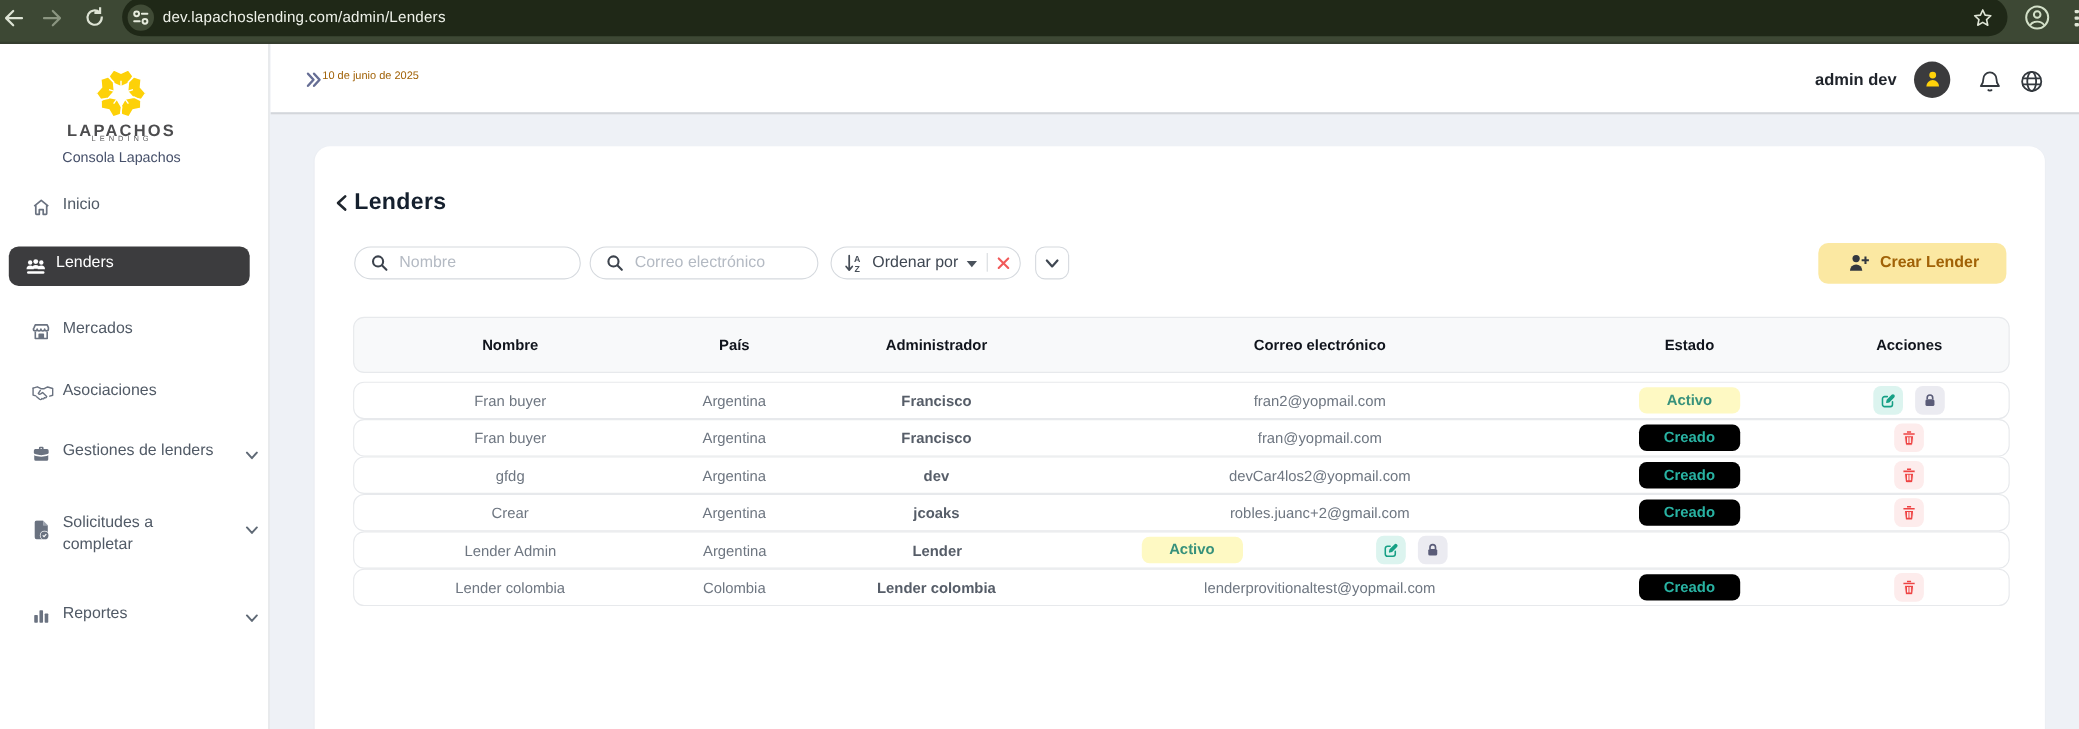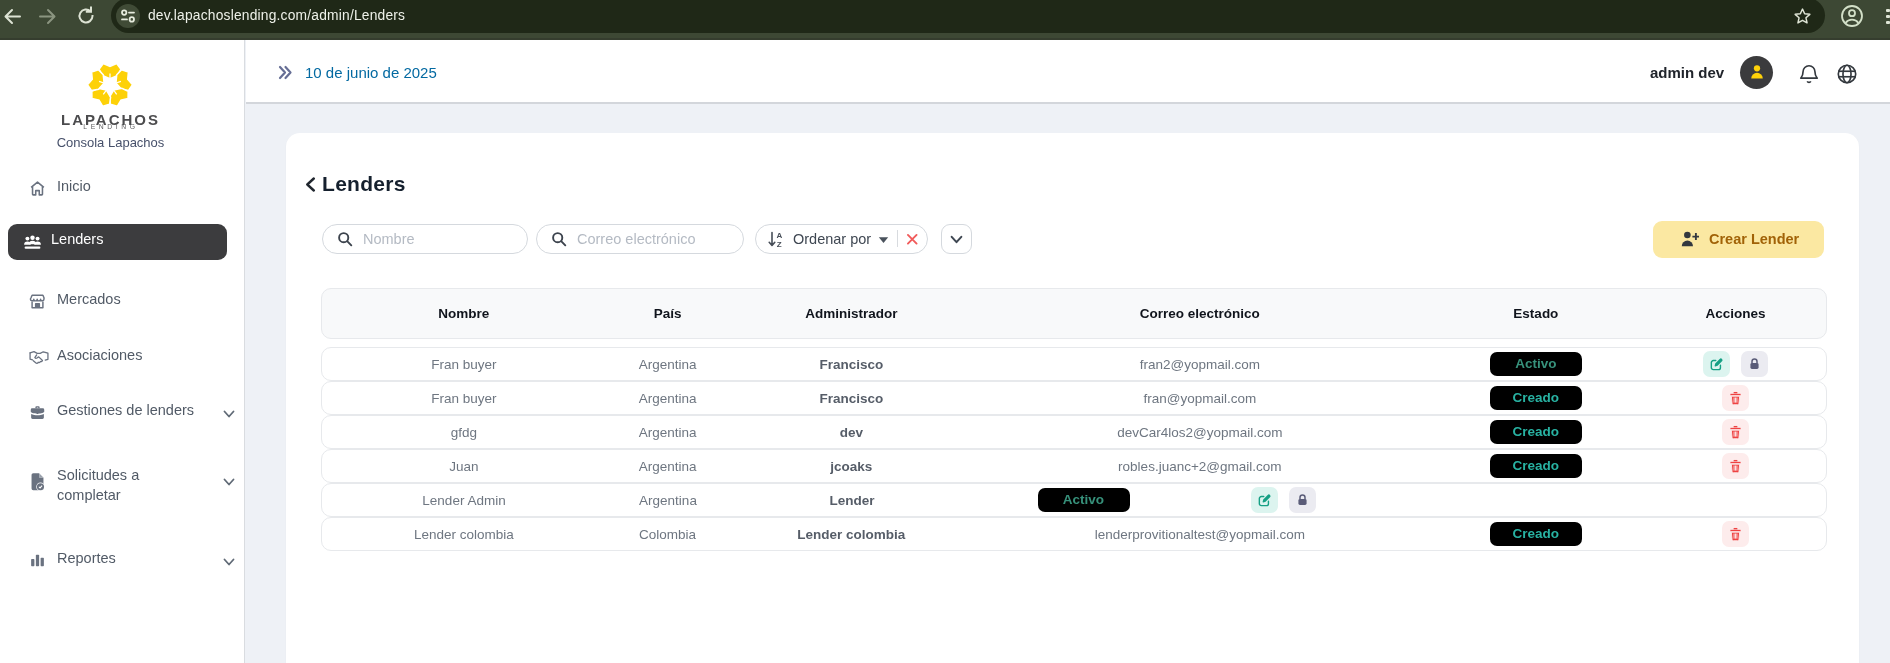--- a/index.html
+++ b/index.html
@@ -22,21 +22,21 @@
 
   
   .menu-item { position:absolute; left:14px; width:245px; color:#515a66; font-size:14.5px; white-space:nowrap; }
   .menu-item > svg { position:absolute; left:15px; }
   .menu-item svg.chev { position:absolute; left:208px; }
   .menu-item .lbl { position:absolute; left:43px; }
   #active-item { position:absolute; left:8px; top:184px; width:219px; height:36px; background:#3c3c3e; border-radius:9px; color:#fff; font-size:14.5px; }
   
 
   
-  #datetext { position:absolute; left:305px; top:24px; font-size:15px; color:#0369a1; }
+  #datetext { position:absolute; left:293px; top:24px; font-size:10px; color:#a16207; }
   #admintext { position:absolute; left:1650px; top:23.5px; font-size:15px; font-weight:bold; color:#20242b; }
   #avatar { position:absolute; left:1740px; top:16px; width:33px; height:33px; border-radius:50%; background:#3b3b3d; }
 
   
   #card { position:absolute; left:286px; top:93px; width:1573px; height:600px; background:#fff; border-radius:14px; box-shadow:0 1px 2px rgba(16,24,40,.04); }
   #heading { position:absolute; left:322px; top:132px; font-size:21px; font-weight:bold; color:#15202e; letter-spacing:0.3px; }
 
   
   .pill { position:absolute; top:184px; height:30px; border:1.5px solid #d5d9de; border-radius:16px; background:#fff; display:flex; align-items:center; }
   #inp1 { left:322px; width:206px; }
@@ -49,21 +49,21 @@
   
   #table { position:absolute; left:321px; top:248px; width:1506px; }
   .trow { display:flex; width:1506px; height:34px; border:1px solid #e7e9ec; border-radius:10px; background:#fff; align-items:center; }
   #thead { height:51px; background:#f8f9fa; margin-bottom:8px; font-weight:bold; }
   #thead .c { color:#10141c; font-size:13.5px; }
   .c { text-align:center; font-size:13.5px; color:#6e7681; }
   .c1 { width:284px; } .c2 { width:124px; } .c3 { width:244px; font-weight:bold; color:#565d68; }
   .c4 { width:454px; } .c5 { width:219px; } .c6 { width:181px; }
   #thead .c3 { color:#10141c; font-size:13.5px; }
   .badge { display:inline-block; width:92px; height:24px; line-height:24px; border-radius:7px; font-size:13.5px; font-weight:bold; }
-  .b-activo { background:#000000; color:#37917b; }
+  .b-activo { background:#fef9c3; color:#37917b; }
   .b-creado { background:#000000; color:#28b2a2; }
   .abtn { display:inline-flex; width:27px; height:26px; border-radius:7px; align-items:center; justify-content:center; vertical-align:middle; }
   .a-edit { background:#dcf4ef; }
   .a-lock { background:#ebebf1; margin-left:7px; }
   .a-del  { background:#fdecec; }
 </style>
 </head>
 <body>
 
 <div id="chrome">
@@ -338,21 +338,21 @@
       <div class="c c5"><span class="badge b-creado">Creado</span></div>
       <div class="c c6"><span class="abtn a-del">
             <svg width="13" height="14" viewBox="0 0 14 15" fill="#ee4343">
               <path d="M1.5 3 h11 v1.5 h-11 Z"></path>
               <path d="M5 1 h4 v1.5 h-4 Z"></path>
               <path d="M2.5 5.5 h9 l-.8 8 a1.5 1.5 0 0 1-1.5 1.3 H4.8 a1.5 1.5 0 0 1-1.5-1.3 Z M5.5 7 v5.5 M7 7 v5.5 M8.5 7 v5.5" stroke="#fdecec" stroke-width="1"></path>
             </svg>
           </span></div>
     </div>
     <div class="trow">
-      <div class="c c1">Juan</div>
+      <div class="c c1">Crear</div>
         <div class="c c2">Argentina</div>
         <div class="c c3">jcoaks</div>
       <div class="c c4">robles.juanc+2@gmail.com</div>
       <div class="c c5"><span class="badge b-creado">Creado</span></div>
       <div class="c c6"><span class="abtn a-del">
             <svg width="13" height="14" viewBox="0 0 14 15" fill="#ee4343">
               <path d="M1.5 3 h11 v1.5 h-11 Z"></path>
               <path d="M5 1 h4 v1.5 h-4 Z"></path>
               <path d="M2.5 5.5 h9 l-.8 8 a1.5 1.5 0 0 1-1.5 1.3 H4.8 a1.5 1.5 0 0 1-1.5-1.3 Z M5.5 7 v5.5 M7 7 v5.5 M8.5 7 v5.5" stroke="#fdecec" stroke-width="1"></path>
             </svg>

